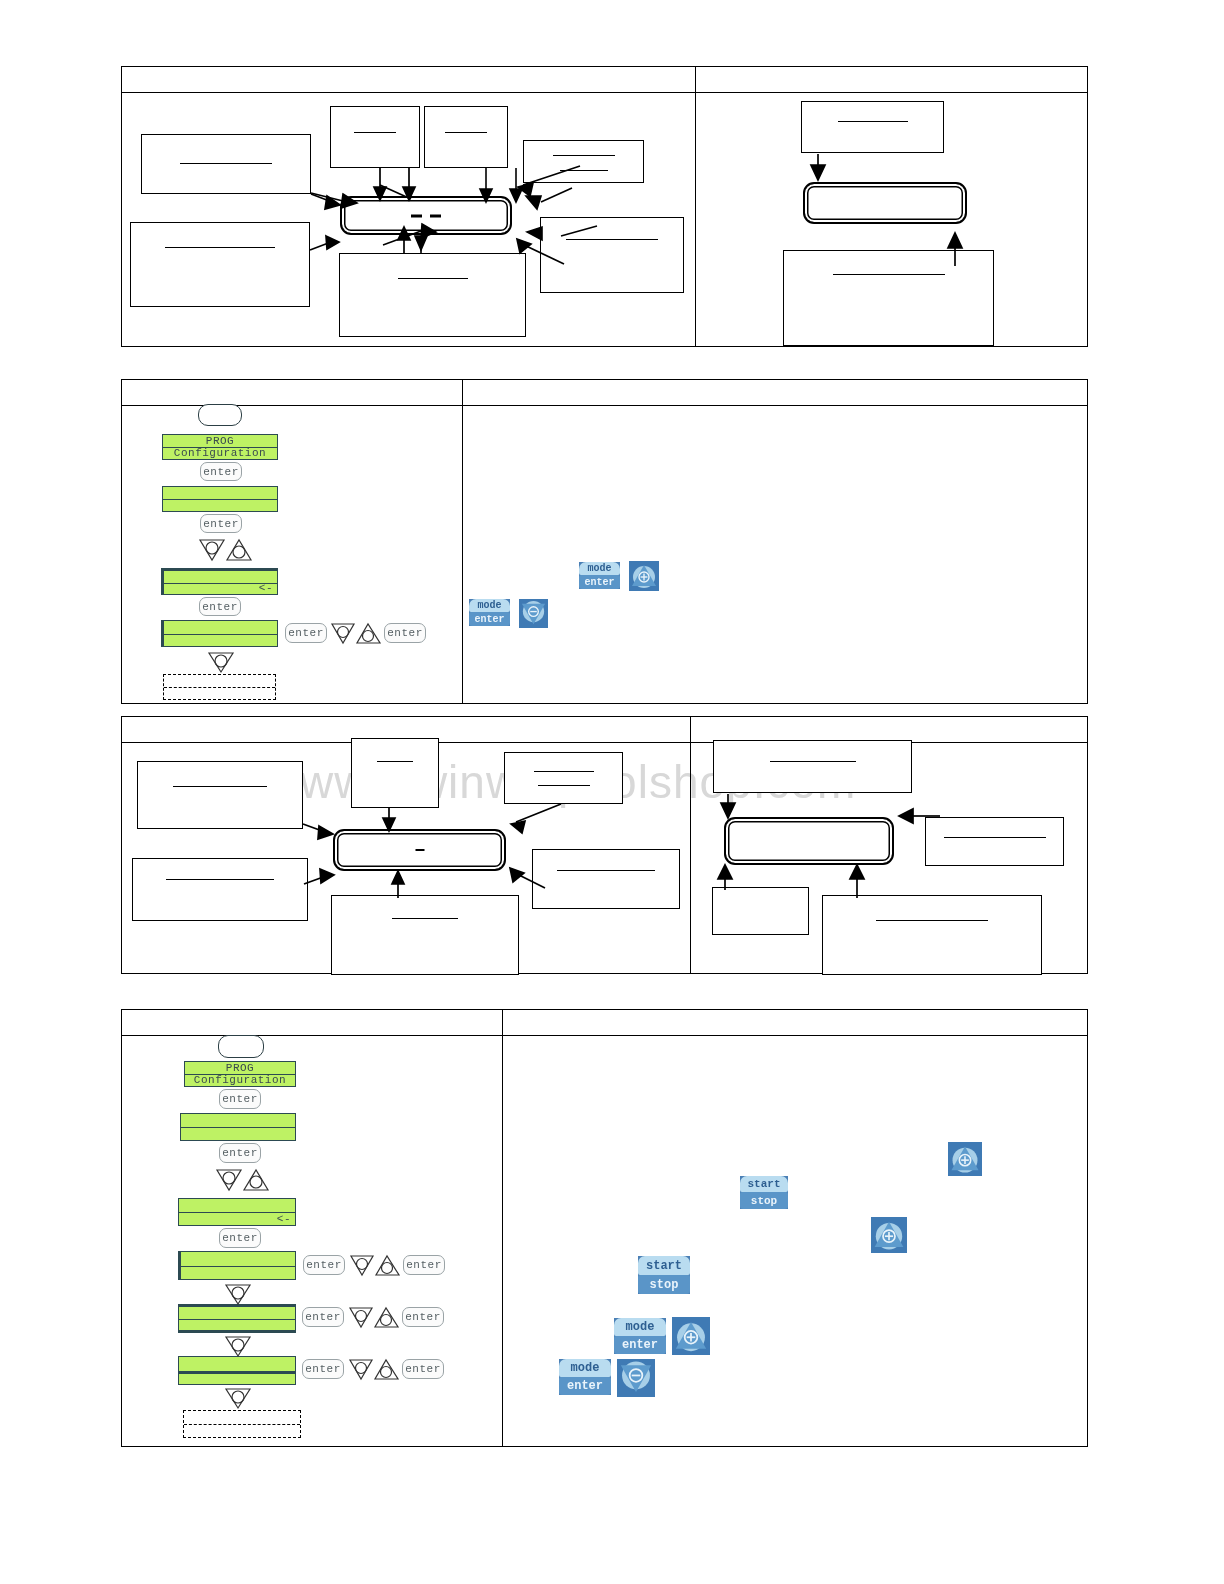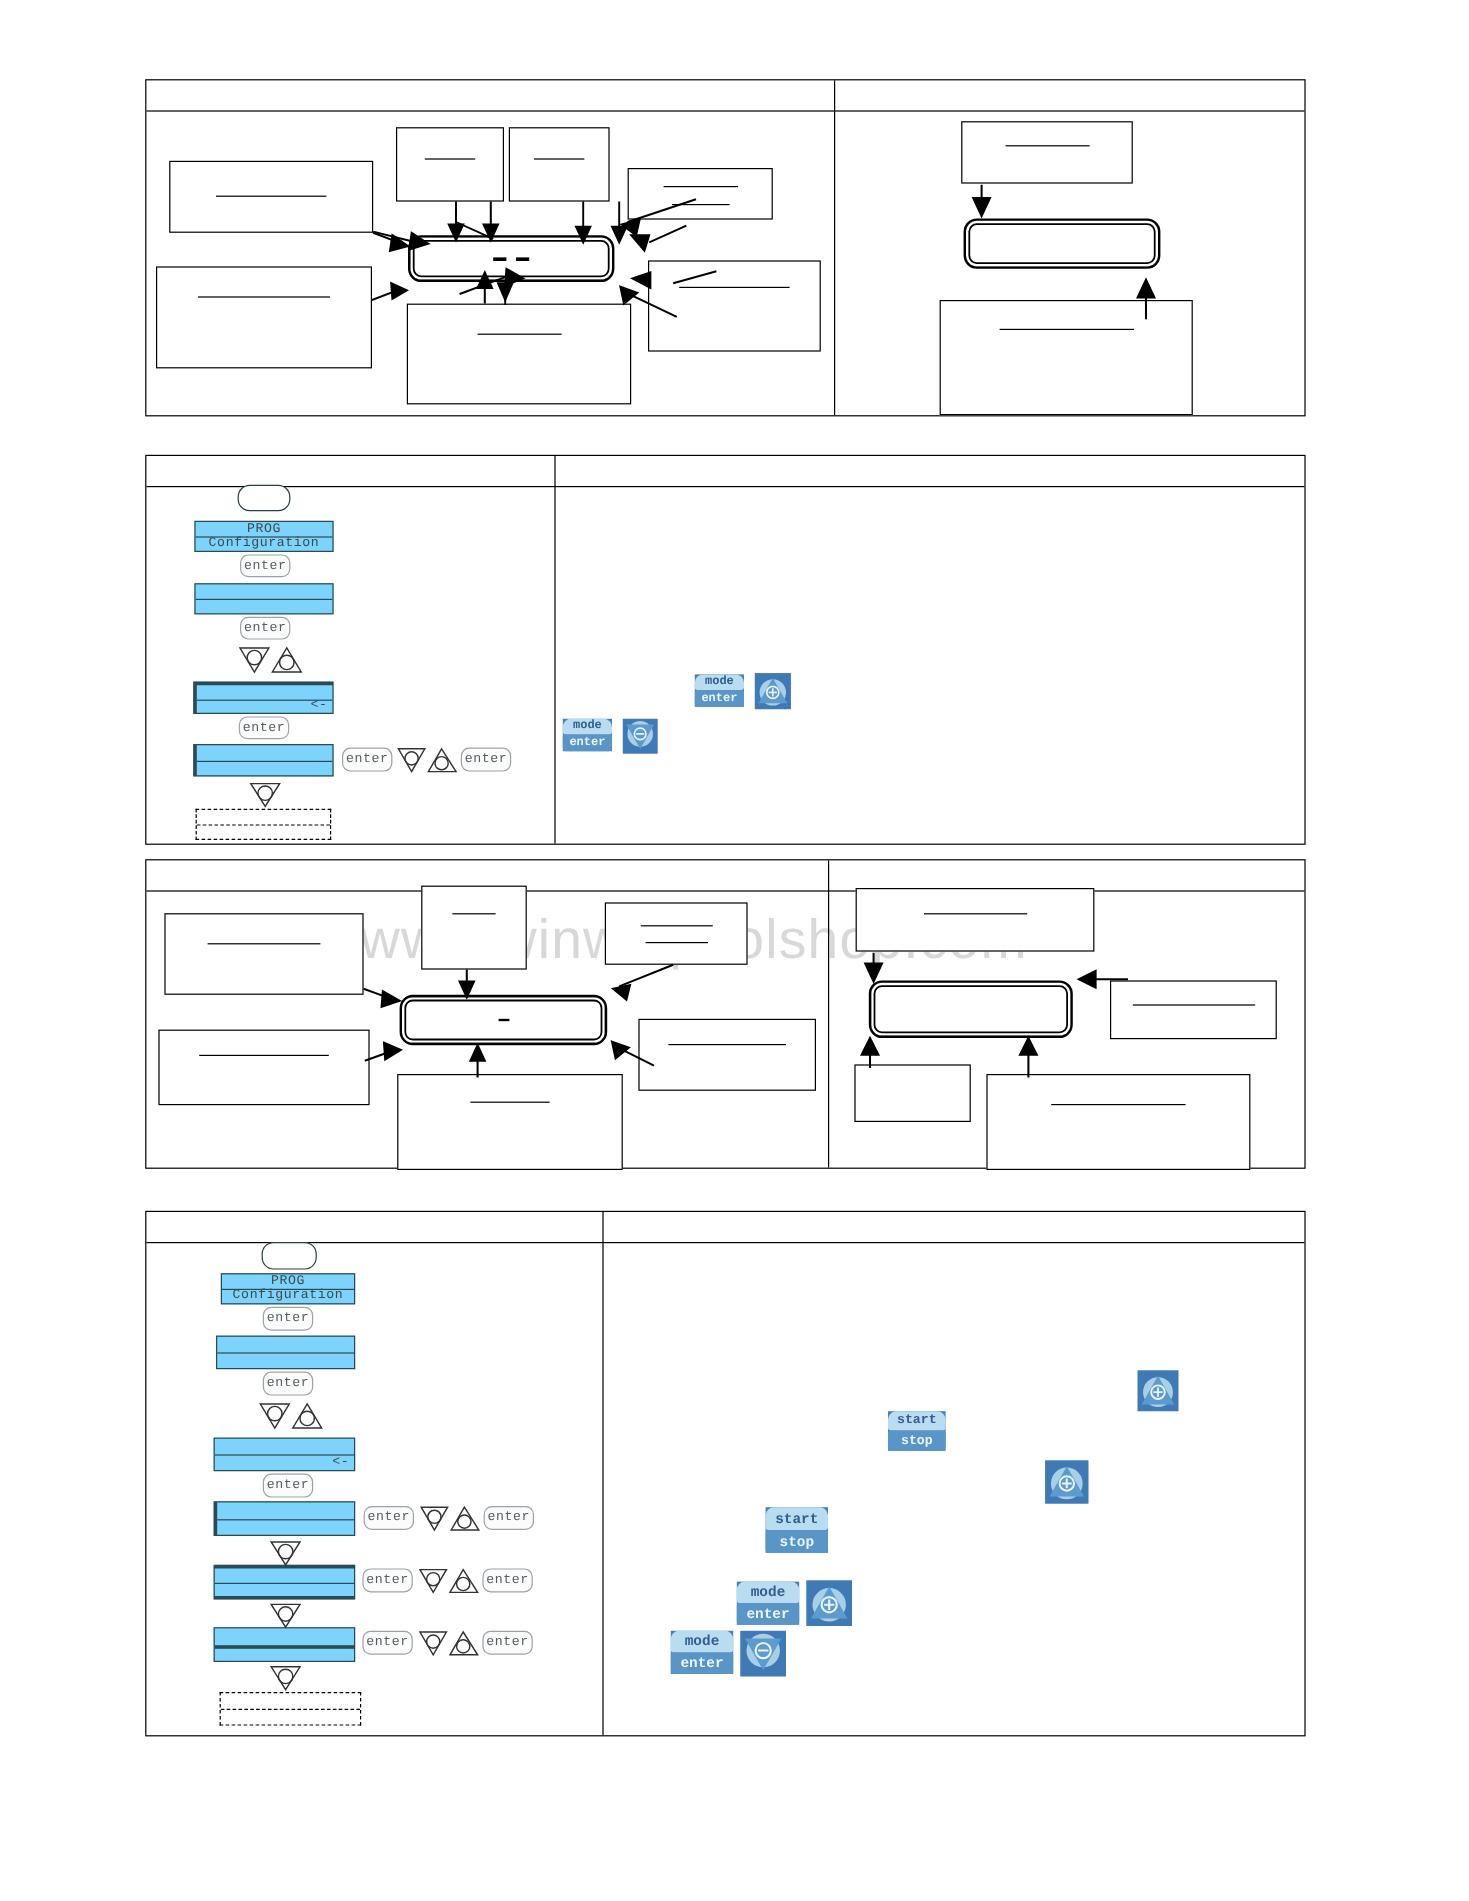--- a/index.html
+++ b/index.html
@@ -32,21 +32,21 @@
     box-shadow:0 0 0 2px #fff inset, 0 0 0 3.5px #000 inset;
   }
   .dash-pair{position:absolute;left:50%;top:50%;transform:translate(-50%,-50%);display:flex;gap:8px;}
   .dash-pair i{display:block;width:11px;height:3px;background:#000;}
   .mini-dash{position:absolute;left:50%;top:50%;transform:translate(-50%,-50%);width:9px;height:2px;background:#000;}
 
   
   .arrow{position:absolute;z-index:5;}
 
   
-  .lcd{position:absolute;box-sizing:border-box;border:1.6px solid #2c4a52;background:#7dd3fc;z-index:3;}
+  .lcd{position:absolute;box-sizing:border-box;border:1.6px solid #2c4a52;background:#bef264;z-index:3;}
   .lcd .mid{position:absolute;left:0;right:0;top:50%;height:0;border-top:1.1px solid #2c4a52;}
   .lcd .ln{
     position:absolute;left:0;right:0;height:50%;
     font-family:"Liberation Mono",monospace;font-size:11px;color:#3a4a4f;
     display:flex;align-items:center;justify-content:center;letter-spacing:.5px;
   }
   .lcd .ln.top{top:0;}
   .lcd .ln.bot{bottom:0;margin-top:28px;}
   .lcd .ln.right{justify-content:flex-end;padding-right:4px;}
   .lcd.thick-top{border-top-width:3px;}

